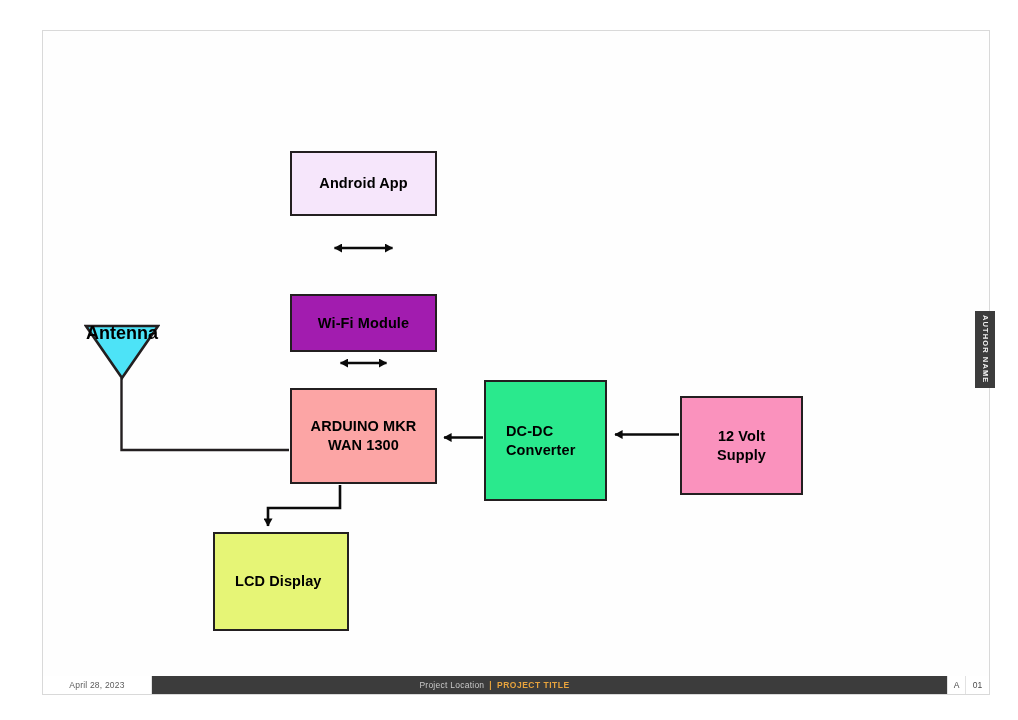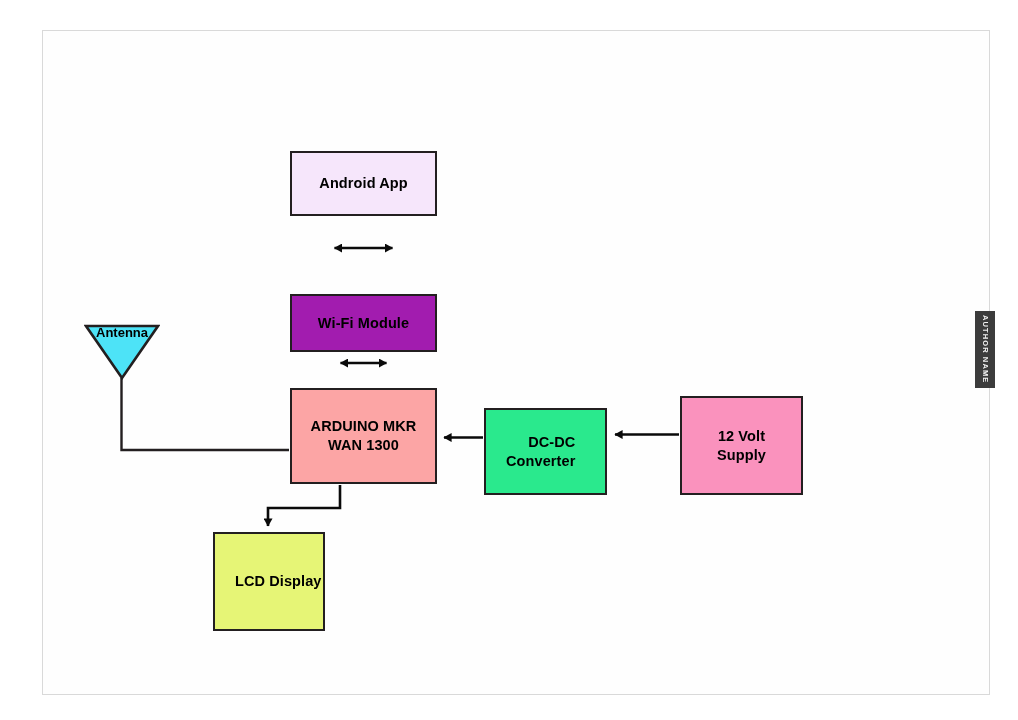--- a/index.html
+++ b/index.html
@@ -59,23 +59,23 @@
     letter-spacing: 0.1px;
     white-space: pre-line;
   }
   .block.center { justify-content: center; text-align: center; }
   .block.left   { justify-content: flex-start; text-align: left; padding-left: 20px; }
 
   
   #blk-android   { left: 290px; top: 151px; width: 147px; height: 65px;  background: #f6e6fb; }
   #blk-wifi      { left: 290px; top: 294px; width: 147px; height: 58px;  background: #a21caf; }
   #blk-arduino   { left: 290px; top: 388px; width: 147px; height: 96px;  background: #fca5a5; }
-  #blk-dcdc      { left: 484px; top: 408px; width: 123px; height: 87px;  background: #2ae98d; text-align: right; }
+  #blk-dcdc      { left: 484px; top: 380px; width: 123px; height: 121px;  background: #2ae98d; }
   #blk-supply    { left: 680px; top: 389px; width: 123px; height: 99px;  background: #fa92bd; margin-top: 7px; }
-  #blk-lcd       { left: 213px; top: 532px; width: 112px; height: 99px;  background: #e6f576; }
+  #blk-lcd       { left: 213px; top: 532px; width: 136px; height: 99px;  background: #e6f576; }
 
   
   #antenna-group {
     position: absolute;
     left: 84px;
     top: 324px;
     width: 76px;
     height: 56px;
   }
   #antenna-tri {
@@ -84,21 +84,21 @@
     width: 76px;
     height: 56px;
   }
   #antenna-label {
     position: absolute;
     left: 0;
     top: 1px;
     width: 76px;
     text-align: center;
     font-weight: bold;
-    font-size: 13px;
+    font-size: 18px;
     color: #000;
     z-index: 3;
     line-height: 16px;
   }
 
   
   .footer {
     position: absolute;
     left: 43px;
     top: 676px;
@@ -236,14 +236,30 @@
       </svg>
       <div id="antenna-label">Antenna</div>
     </div>
 
   </div>
 
   <div class="author-tab">
     <span>AUTHOR NAME</span>
   </div>
 
+  <div class="footer">
+    <div class="footer-date">
+      <span>April 28, 2023</span>
+    </div>
+    <div class="footer-bar">
+      <span>Project Location</span>
+      <span class="sep">|</span>
+      <span class="proj-title">PROJECT TITLE</span>
+    </div>
+    <div class="footer-rev">
+      <span>A</span>
+    </div>
+    <div class="footer-page">
+      <span>01</span>
+    </div>
+  </div>
 
 </div>
 
 </body></html>

